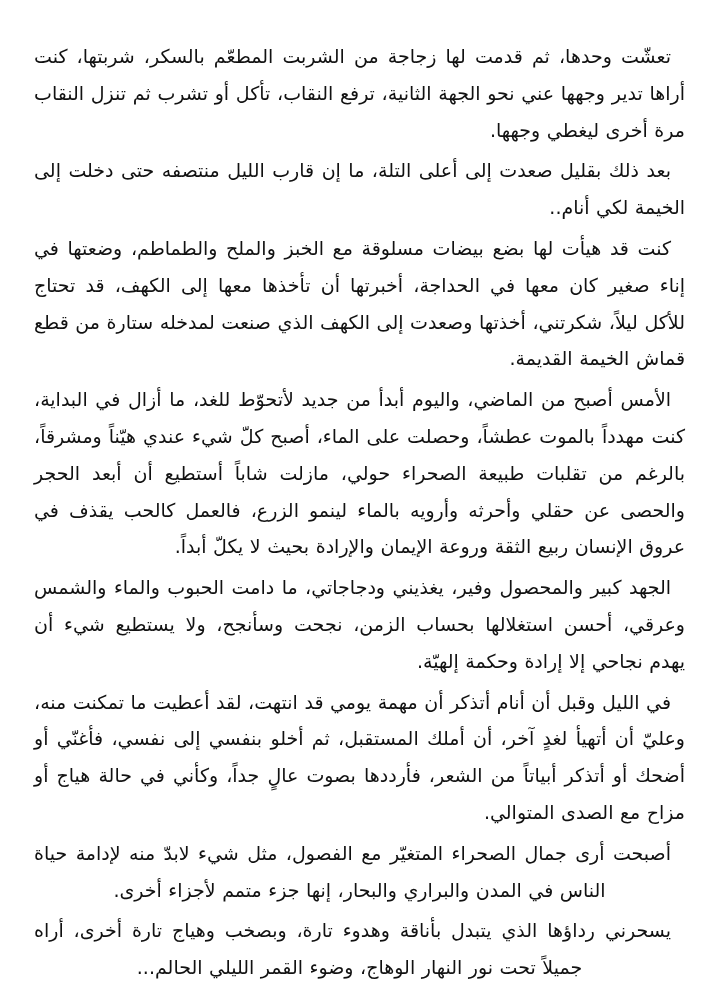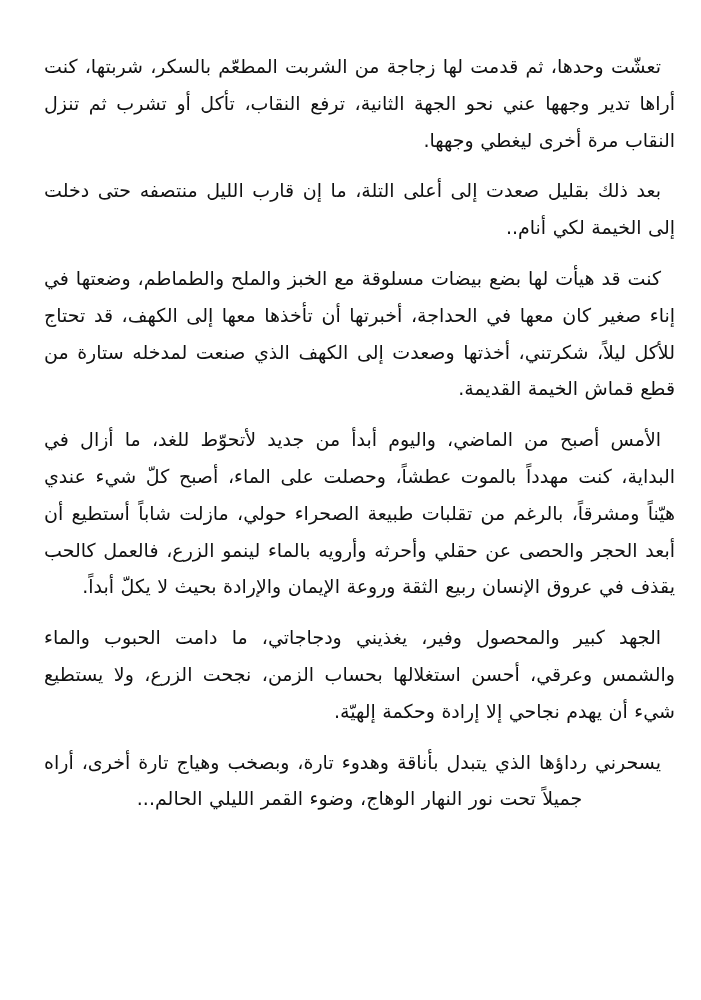--- a/index.html
+++ b/index.html
@@ -18,34 +18,36 @@
     height: 1000px;
     padding: 34px 12px 16px 30px;
     direction: rtl;
     unicode-bidi: embed;
     font-family: "DejaVu Sans", sans-serif;
     font-size: 19px;
     line-height: 36.8px;
     color: #111111;
   }
   p.para {
-    margin: 14px;
+    margin: 4px;
     padding: 0;
     text-indent: 14px;
     text-align: justify;
     text-align-last: right;
     word-spacing: 0.5px;
   }
   p.para.last-center {
     text-align-last: center;
   }
 </style>
 </head>
 <body>
 
 <div class="page">
   <p class="para">تعشّت وحدها، ثم قدمت لها زجاجة من الشربت المطعّم بالسكر، شربتها، كنت أراها تدير وجهها عني نحو الجهة الثانية، ترفع النقاب، تأكل أو تشرب ثم تنزل النقاب مرة أخرى ليغطي وجهها.</p>
   <p class="para">بعد ذلك بقليل صعدت إلى أعلى التلة، ما إن قارب الليل منتصفه حتى دخلت إلى الخيمة لكي أنام..</p>
   <p class="para">كنت قد هيأت لها بضع بيضات مسلوقة مع الخبز والملح والطماطم، وضعتها في إناء صغير كان معها في الحداجة، أخبرتها أن تأخذها معها إلى الكهف، قد تحتاج للأكل ليلاً، شكرتني، أخذتها وصعدت إلى الكهف الذي صنعت لمدخله ستارة من قطع قماش الخيمة القديمة.</p>
   <p class="para">الأمس أصبح من الماضي، واليوم أبدأ من جديد لأتحوّط للغد، ما أزال في البداية، كنت مهدداً بالموت عطشاً، وحصلت على الماء، أصبح كلّ شيء عندي هيّناً ومشرقاً، بالرغم من تقلبات طبيعة الصحراء حولي، مازلت شاباً أستطيع أن أبعد الحجر والحصى عن حقلي وأحرثه وأرويه بالماء لينمو الزرع، فالعمل كالحب يقذف في عروق الإنسان ربيع الثقة وروعة الإيمان والإرادة بحيث لا يكلّ أبداً.</p>
-  <p class="para">الجهد كبير والمحصول وفير، يغذيني ودجاجاتي، ما دامت الحبوب والماء والشمس وعرقي، أحسن استغلالها بحساب الزمن، نجحت الزرع، ولا يستطيع شيء أن يهدم نجاحي إلا إرادة وحكمة إلهيّة.</p>
+  <p class="para">الجهد كبير والمحصول وفير، يغذيني ودجاجاتي، ما دامت الحبوب والماء والشمس وعرقي، أحسن استغلالها بحساب الزمن، نجحت وسأنجح، ولا يستطيع شيء أن يهدم نجاحي إلا إرادة وحكمة إلهيّة.</p>
+  <p class="para">في الليل وقبل أن أنام أتذكر أن مهمة يومي قد انتهت، لقد أعطيت ما تمكنت منه، وعليّ أن أتهيأ لغدٍ آخر، أن أملك المستقبل، ثم أخلو بنفسي إلى نفسي، فأغنّي أو أضحك أو أتذكر أبياتاً من الشعر، فأرددها بصوت عالٍ جداً، وكأني في حالة هياج أو مزاح مع الصدى المتوالي.</p>
+  <p class="para last-center">أصبحت أرى جمال الصحراء المتغيّر مع الفصول، مثل شيء لابدّ منه لإدامة حياة الناس في المدن والبراري والبحار، إنها جزء متمم لأجزاء أخرى.</p>
   <p class="para last-center">يسحرني رداؤها الذي يتبدل بأناقة وهدوء تارة، وبصخب وهياج تارة أخرى، أراه جميلاً تحت نور النهار الوهاج، وضوء القمر الليلي الحالم...</p>
 </div>
 
 </body></html>

